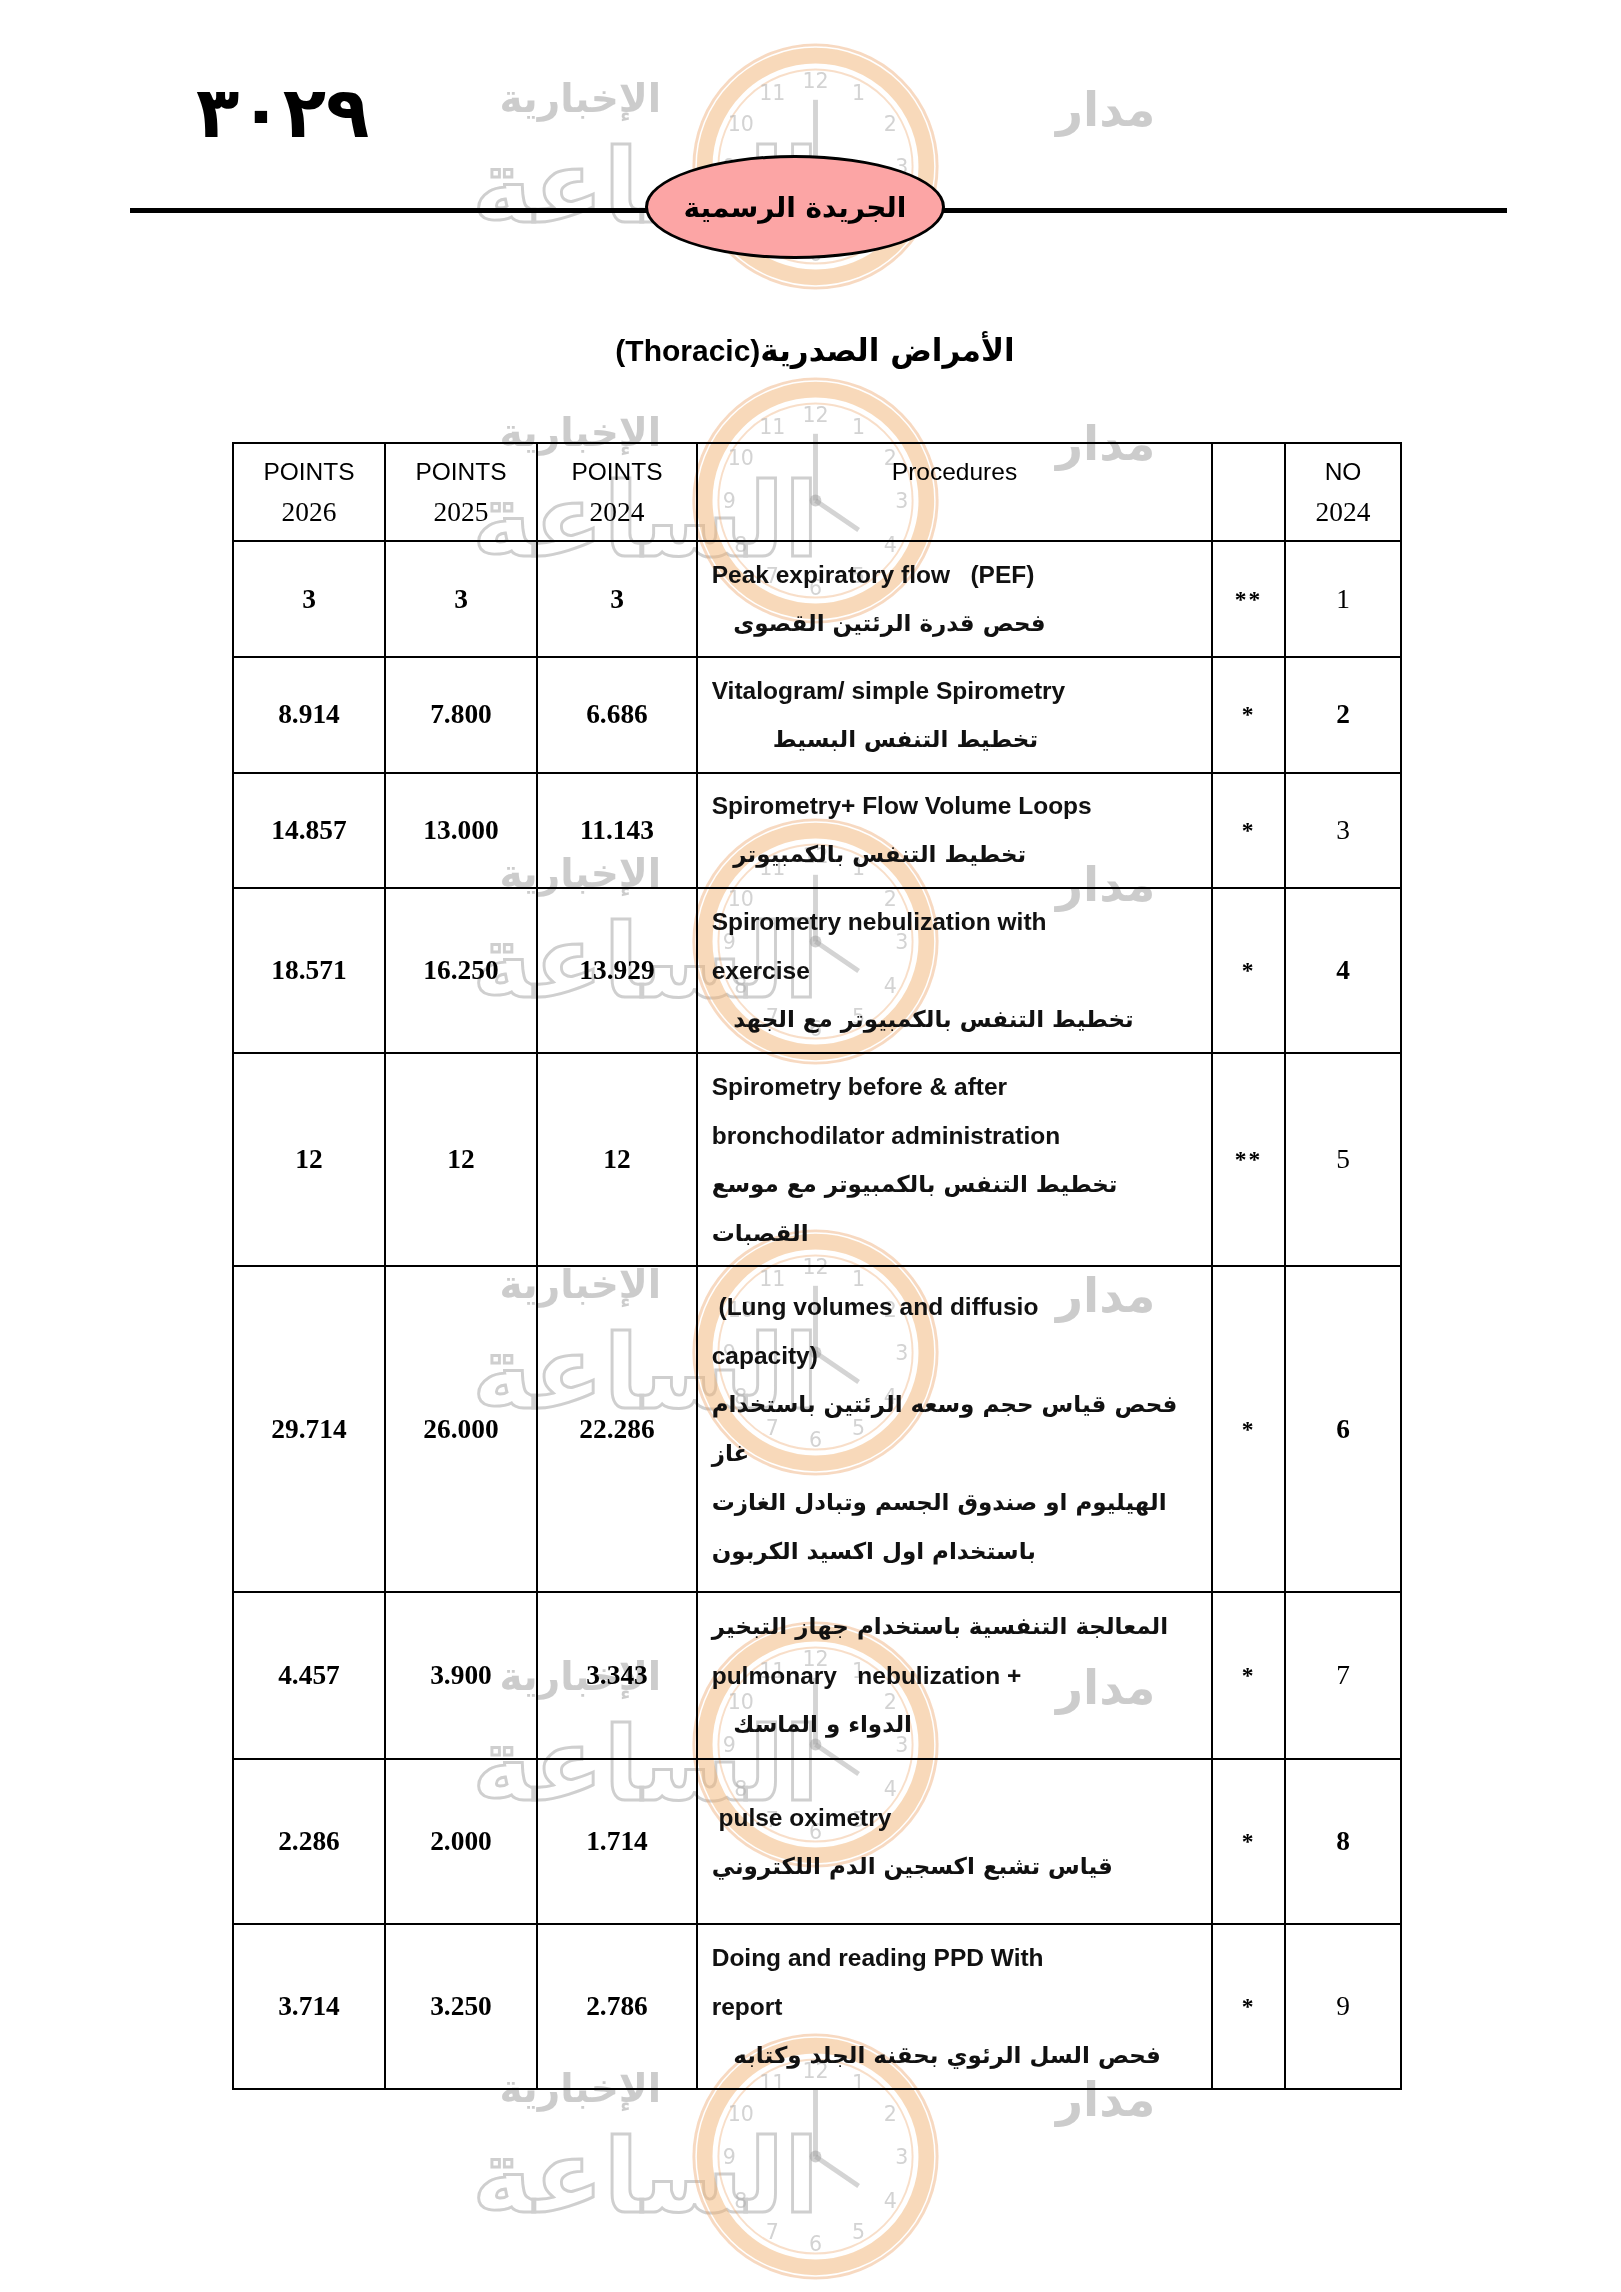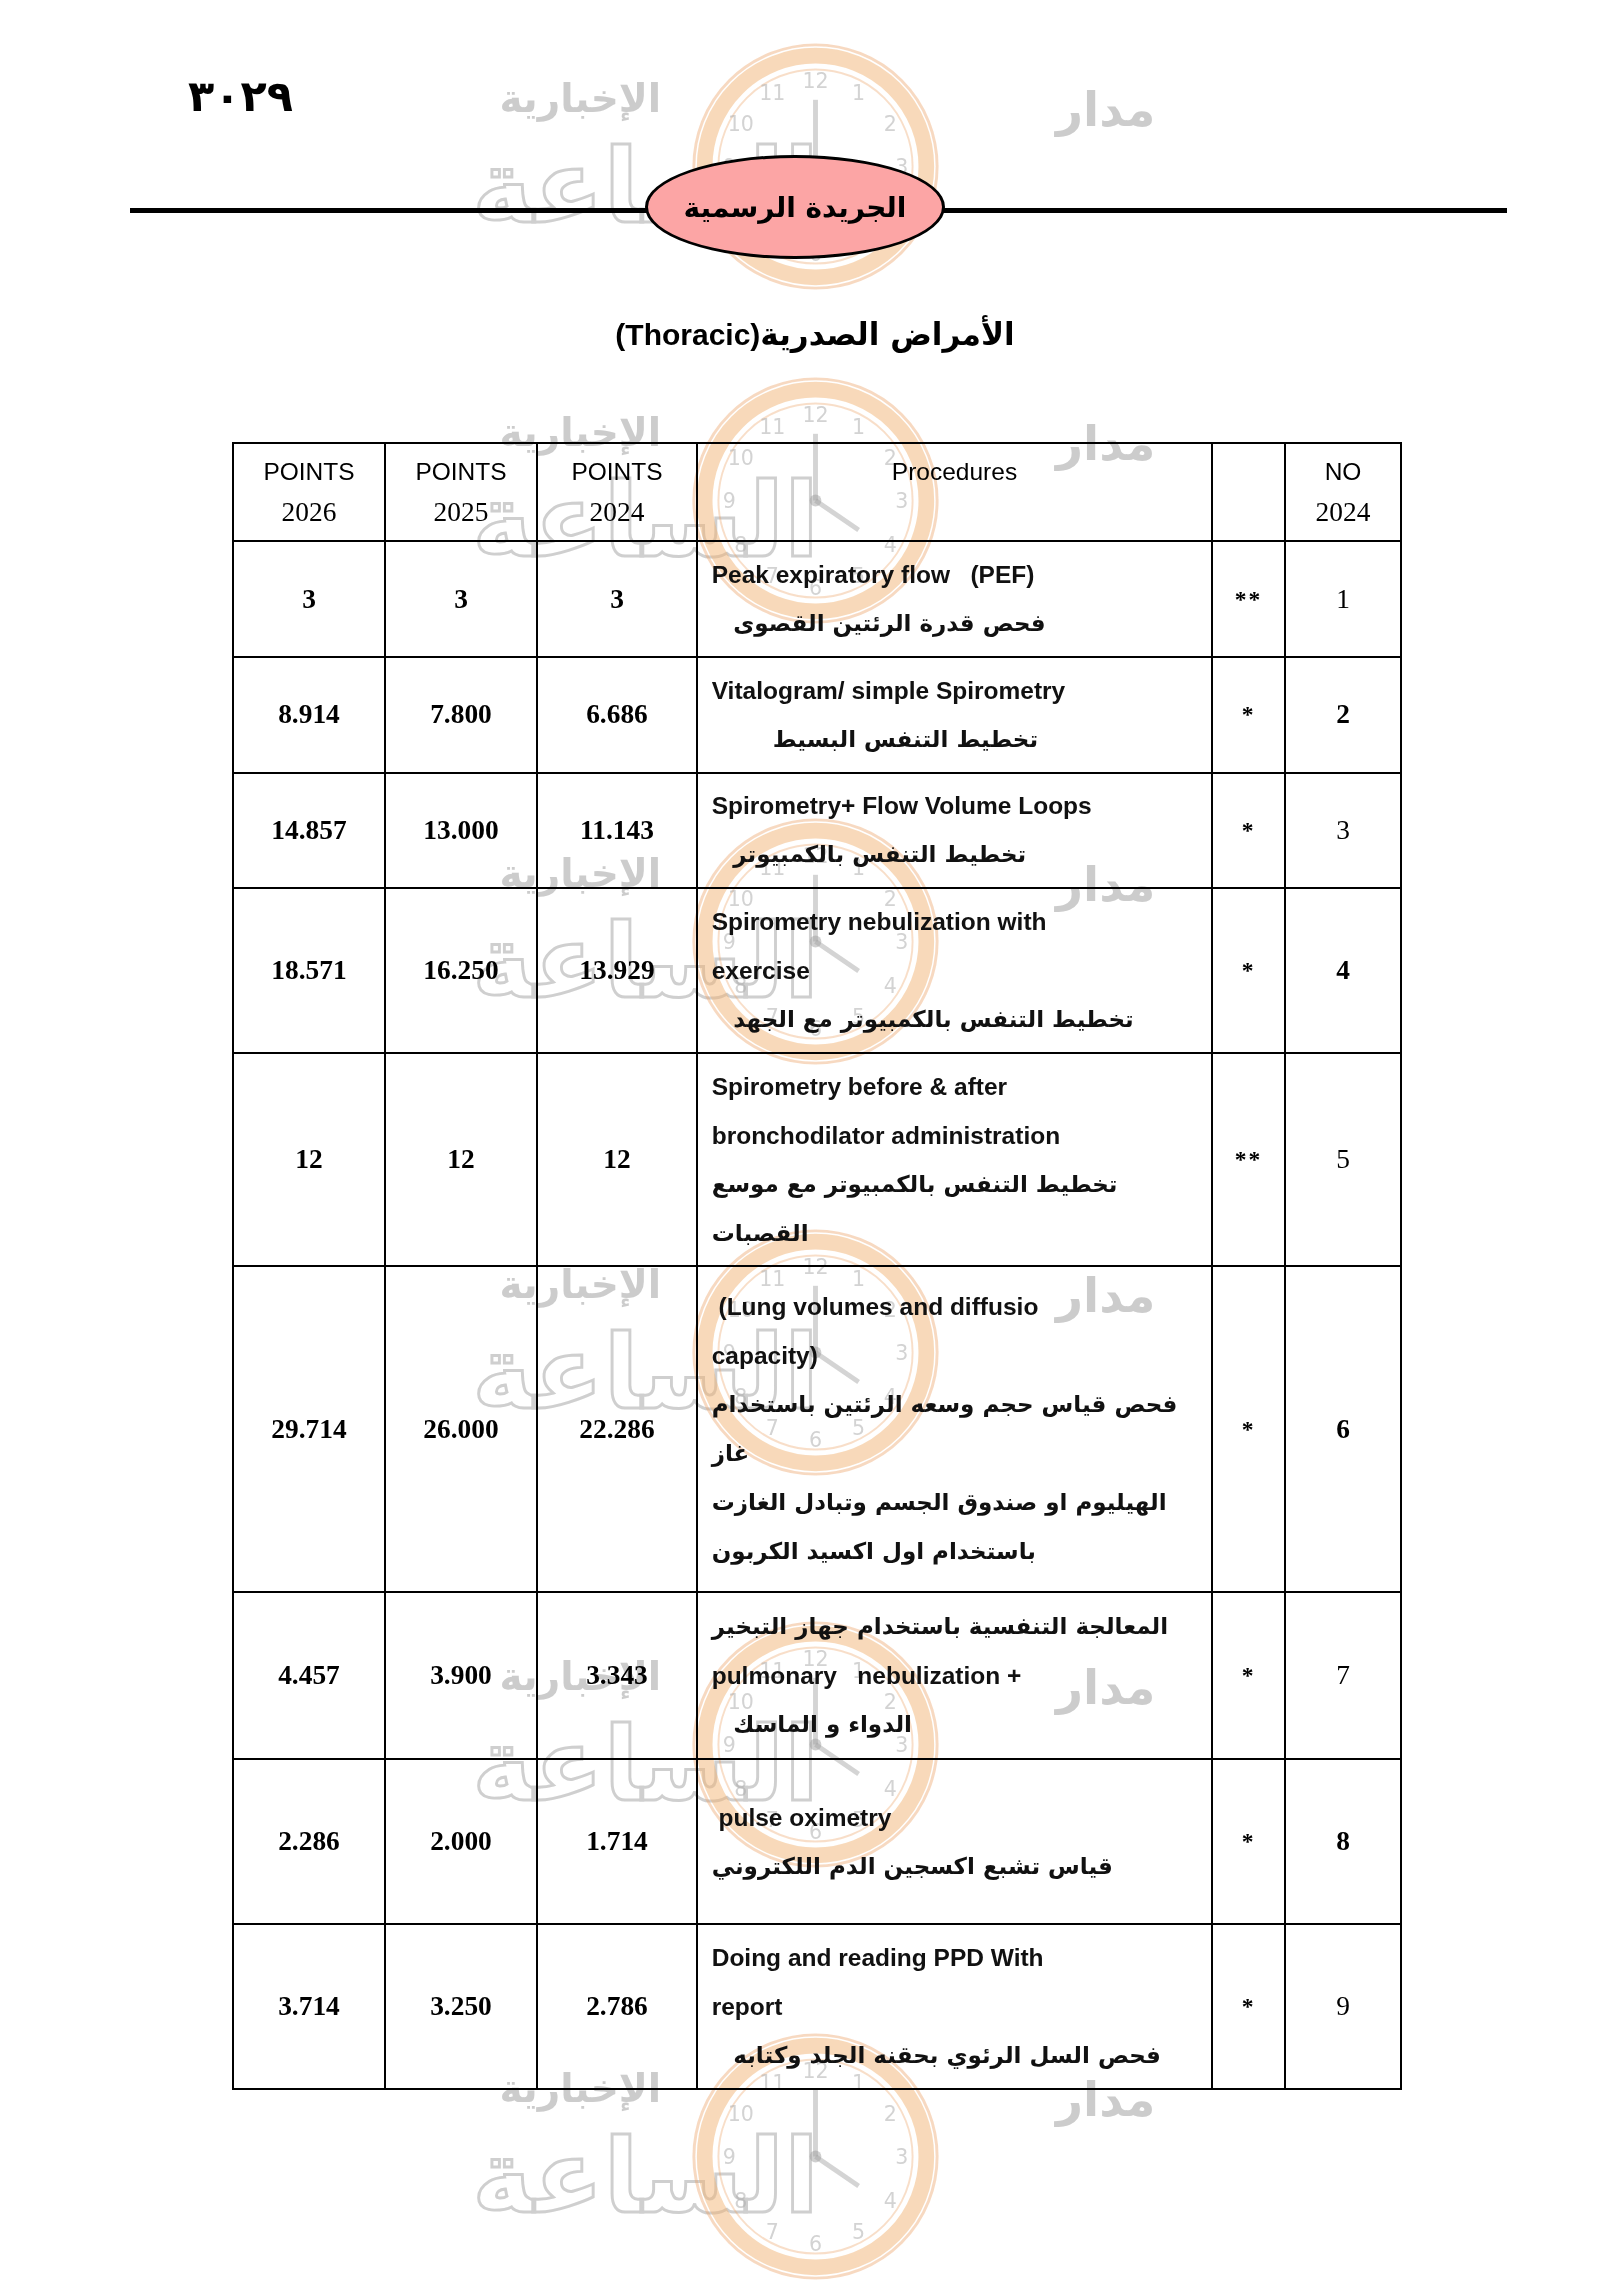--- a/index.html
+++ b/index.html
@@ -17,28 +17,28 @@
   .wm-news { position:absolute; left:27.4px; top:47px; font-size:39px; font-weight:bold;
              color:#c4c4c4; font-family:"DejaVu Sans", sans-serif; }
   .wm-clockword { position:absolute; left:0px; top:98px; font-size:102px; font-weight:bold;
              color:rgba(255,255,255,.08); -webkit-text-stroke:2.9px #c7c7c7;
              font-family:"DejaVu Sans", sans-serif; }
   .wm-brand { position:absolute; left:584px; top:53px; font-size:47px; font-weight:bold;
              color:#c4c4c4; font-family:"DejaVu Sans", sans-serif; }
 
   
   .content { position:absolute; inset:0; z-index:1; }
-  .page-number { position:absolute; left:188px; top:71px; font-size:43px; font-weight:bold;
+  .page-number { position:absolute; left:196px; top:71px; font-size:71px; font-weight:bold;
                  letter-spacing:9.8px; font-family:"DejaVu Sans", sans-serif; }
   .rule { position:absolute; left:130px; top:208px; width:1377px; height:4.9px; background:#000; }
   .badge { position:absolute; left:645px; top:155px; width:300px; height:104px;
            border:3.9px solid #000; border-radius:50%; background:#fca5a5;
            display:flex; align-items:center; justify-content:center; }
   .badge span { font-family:"DejaVu Sans", sans-serif; font-weight:bold; font-size:28px; }
-  .title { position:absolute; left:232px; top:316px; width:1166px; text-align:center; }
+  .title { position:absolute; left:232px; top:332px; width:1166px; text-align:center; }
   .title .t-en { font-family:"Liberation Sans", sans-serif; font-weight:bold; font-size:30px; }
   .title .t-ar { font-family:"DejaVu Sans", sans-serif; font-weight:bold; font-size:31px; }
 
   
   .ptable { position:absolute; left:232px; top:442px; width:1166px;
             border-collapse:collapse; table-layout:fixed; border:2.9px solid #000;
             background:transparent; }
   .ptable th, .ptable td { border:2px solid #000; }
   thead tr { height:98px; }
   th { vertical-align:top; padding-top:13.7px; font-weight:normal; text-align:center; }

